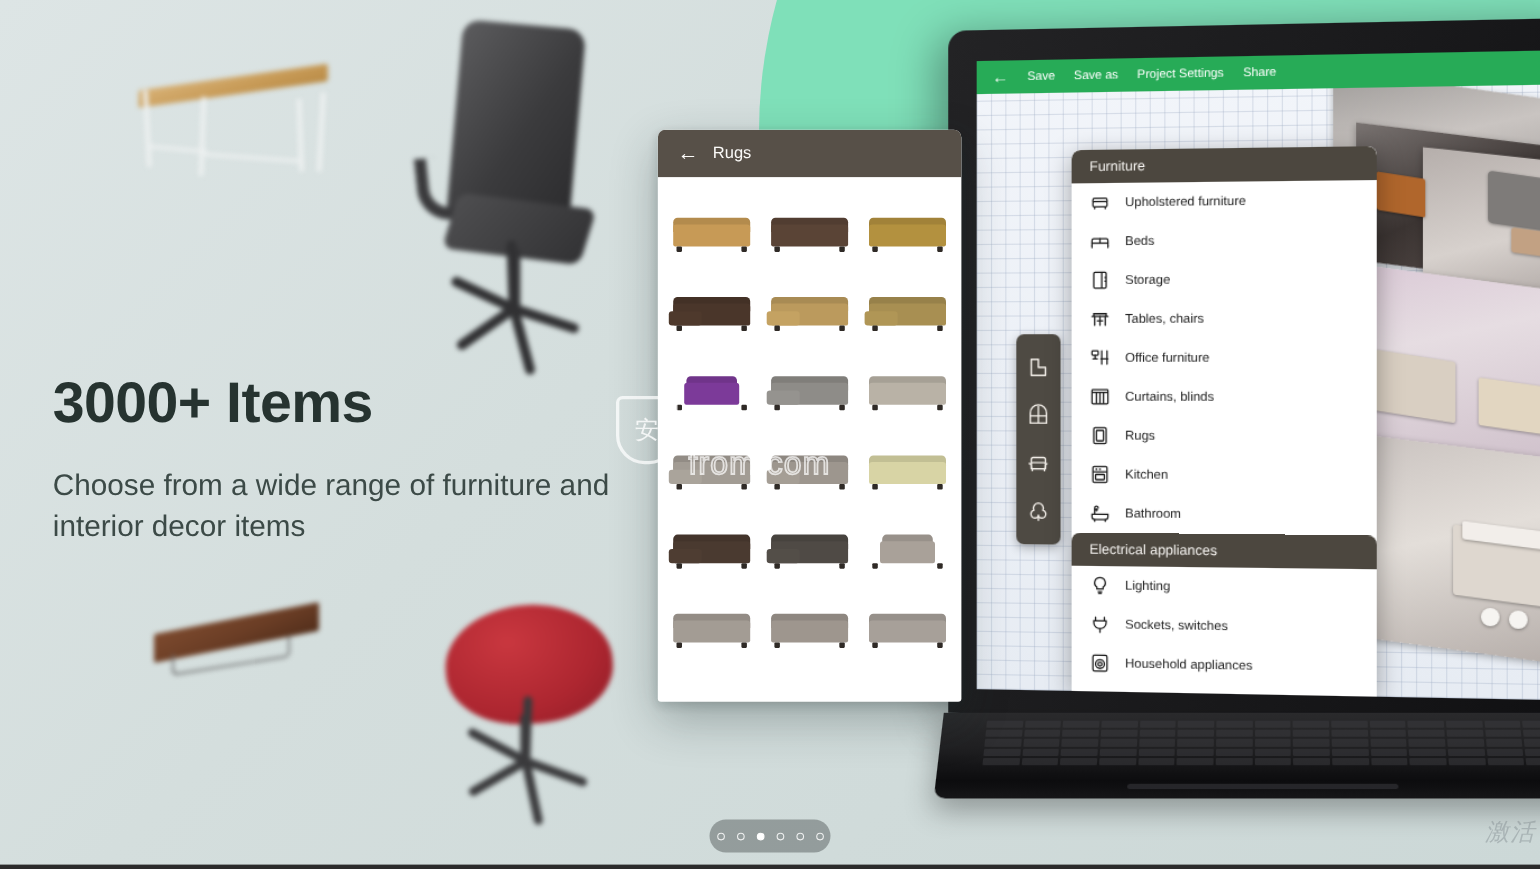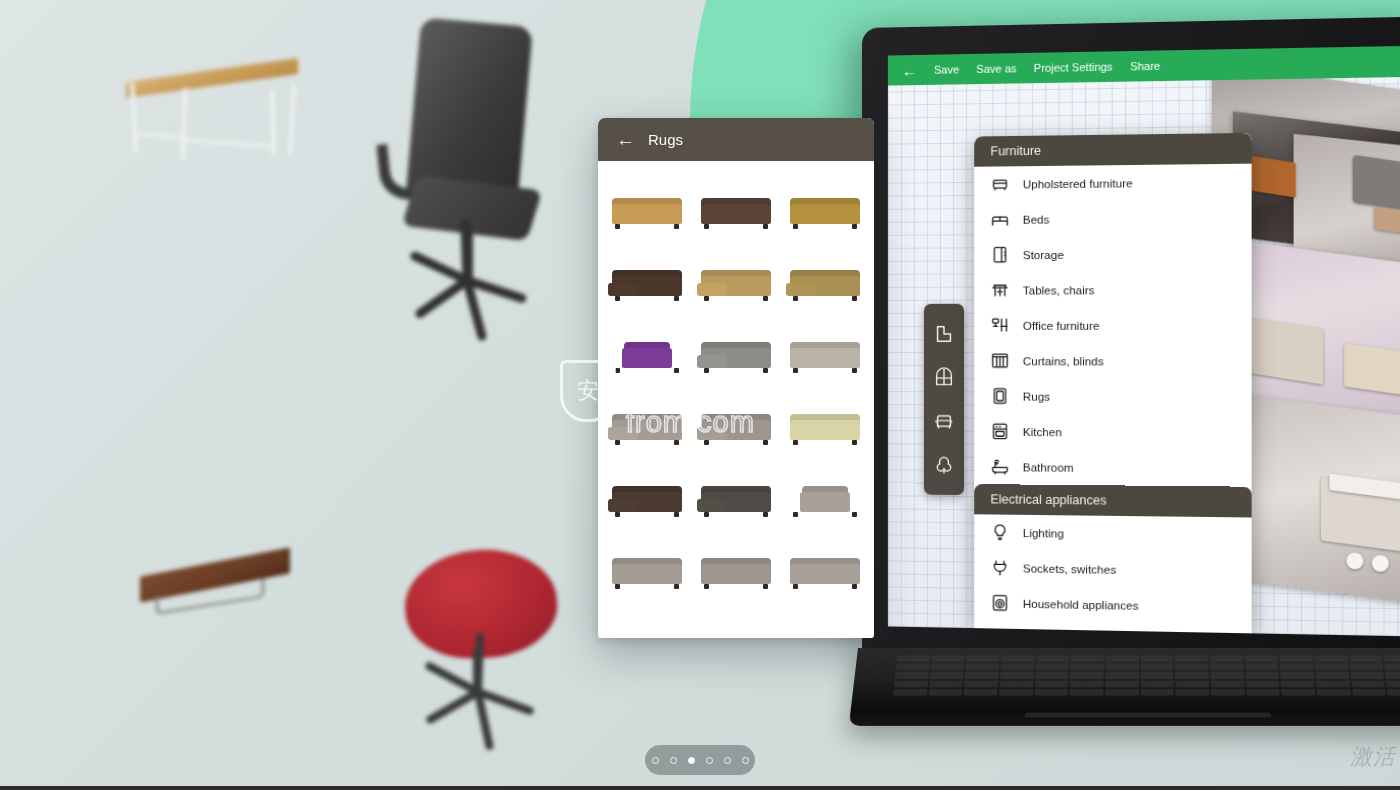--- a/index.html
+++ b/index.html
@@ -416,20 +416,22 @@
   <div class="star">
       <span></span>
       <span></span>
       <span></span>
       <span></span>
       <span></span>
     </div>
 </div>
 
 <div id="headline-block">
+  <div id="headline">3000+ Items</div>
+  <div id="subheadline">Choose from a wide range of furniture and interior decor items</div>
 </div>
 
 <div id="laptop">
   <div id="laptop-lid">
     <div id="laptop-screen">
 
       <div id="design-canvas"></div>
 
       <div id="render-3d">
         <div class="rm rm-a"></div>

